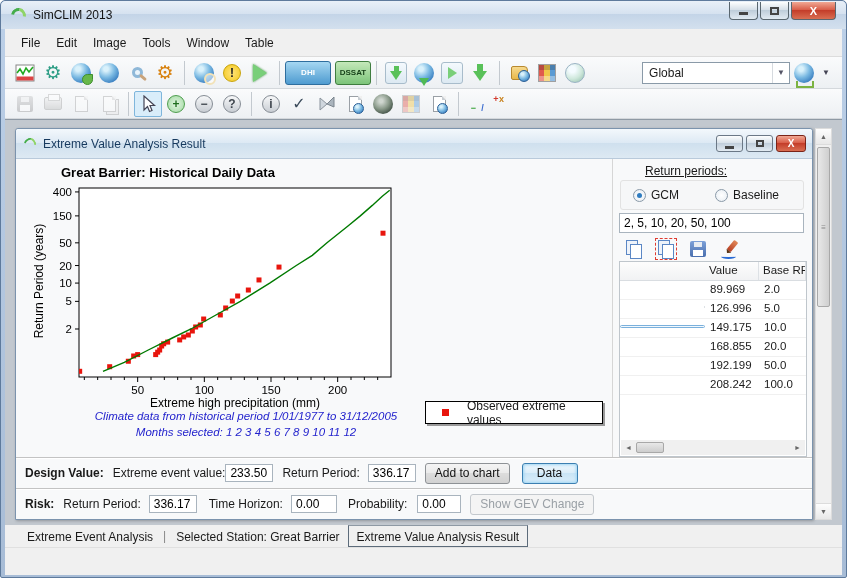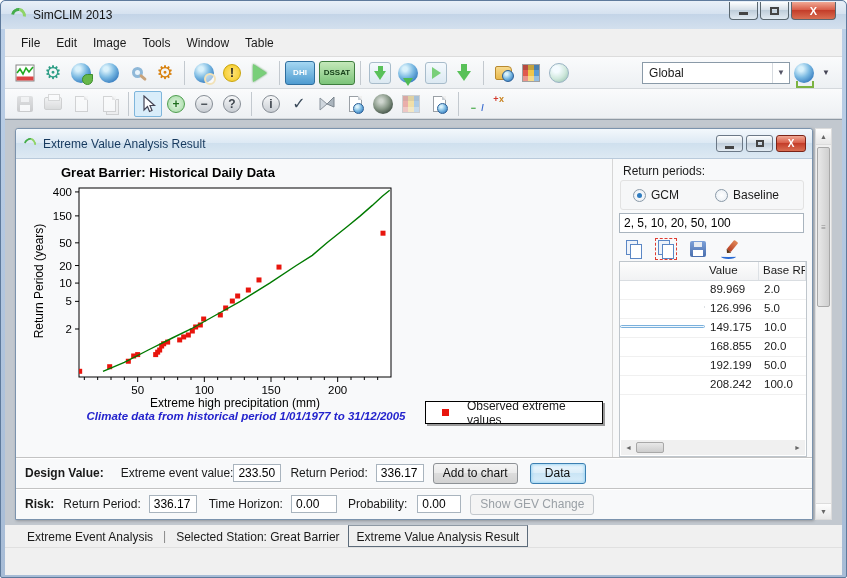--- a/index.html
+++ b/index.html
@@ -28,21 +28,21 @@
   .menubar { height:28px; display:flex; align-items:center; background:#f0f0f0; border-bottom:1px solid #dcdcdc; padding-left:8px; }
   .menubar span { padding:4px 8px; }
   .toolbar { display:flex; align-items:center; background:linear-gradient(#fafbfc,#edf0f3); border-bottom:1px solid #d4d8dc; padding:0 6px; }
   .tb1 { height:32px; } .tb2 { height:30px; }
   .tbtns { display:flex; align-items:center; }
   .tbtn { width:28px; height:26px; display:flex; align-items:center; justify-content:center; border:1px solid transparent; border-radius:2px; position:relative; }
   .tbtn.selected { background:#d9edfa; border-color:#7fb6dc; }
   .tbtn.disabled { opacity:.4; filter:grayscale(.9); }
   .sep { width:1px; height:24px; background:#c3c9cf; margin:0 5px; }
   .blbl { font-size:8px; font-weight:bold; }
-  .tbtn.dhi { width:30px; height:24px; background:linear-gradient(#a5d7f2,#4e9bd0); border:1px solid #2e6e9e; border-radius:3px; color:#fff; }
+  .tbtn.dhi { width:46px; height:24px; background:linear-gradient(#a5d7f2,#4e9bd0); border:1px solid #2e6e9e; border-radius:3px; color:#fff; }
   .tbtn.dssat { width:36px; height:24px; background:linear-gradient(#c4e8b9,#7cc47a); border:1px solid #3f7d3f; border-radius:3px; color:#17421a; margin-left:4px; }
   .ig { display:flex; align-items:center; justify-content:center; }
 
   
   .i-gear { font-size:19px; line-height:19px; }
   .g-teal { color:#2e9e86; } .g-orange { color:#d8820f; }
   .i-globe { width:20px; height:20px; border-radius:50%; position:relative;
     background:radial-gradient(circle at 35% 30%, #d9f1fb 12%, #7ab9e2 45%, #3a7fc1 78%, #2a5f96); }
   .i-leaf::after { content:""; position:absolute; right:-2px; bottom:-2px; width:9px; height:9px;
     background:#67b84a; border:1px solid #3f8f2e; border-radius:50% 0 50% 50%; }
@@ -122,30 +122,30 @@
   .ccap.rest i { width:8px; height:7px; border:2px solid #444; display:block; }
   .ccap.close { width:30px; background:linear-gradient(#f0a894,#d95f4a 45%,#c23a27 46%,#d96e52); border-color:#7a2418; color:#fff; font-size:10px; font-weight:bold; }
 
   .child-client { position:relative; width:792px; height:360px; }
 
   .chart-title { position:absolute; left:45px; top:6px; font-size:13px; font-weight:bold; color:#000; }
   #chart-svg { position:absolute; left:25px; top:22px; }
   .ylab { position:absolute; left:23px; top:122px; width:0; height:0; }
   .ylab span { position:absolute; transform:translate(-50%,-50%) rotate(-90deg); white-space:nowrap; font-size:12px; color:#000; }
   .xlab { position:absolute; left:63px; top:237px; width:312px; text-align:center; font-size:12px; color:#000; }
-  .note { position:absolute; left:0; width:460px; text-align:center; font-style:italic; font-weight:bold; color:#2323cd; font-size:11.5px; }
+  .note { position:absolute; left:0; width:460px; text-align:center; font-style:italic; font-weight:normal; color:#2323cd; font-size:11.5px; }
   .note1 { top:251px; } .note2 { top:267px; }
   .legendbox { position:absolute; left:409px; top:242px; width:178px; height:23px; background:#fff; border:1px solid #000;
     box-shadow:2px 2px 0 #9a9a9a; display:flex; align-items:center; }
   .legendbox .mark { width:7px; height:7px; background:#e8150d; margin:0 18px 0 16px; }
   .vdivider { position:absolute; left:596px; top:0; width:1px; height:298px; background:#d6d6d6; }
   .hline { position:absolute; left:0; width:796px; height:2px; border-top:1px solid #c3c3c3; border-bottom:1px solid #fff; }
 
   
-  .rp-label { position:absolute; left:607px; top:5px; }
+  .rp-label { position:absolute; left:629px; top:5px;text-decoration:underline; }
   .radiobox { position:absolute; left:604px; top:21px; width:184px; height:30px; background:#f6f7f8; border:1px solid #e2e2e2; border-radius:3px;
     display:flex; align-items:center; }
   .radio-item { display:flex; align-items:center; margin-left:12px; }
   .radio-item:last-child { margin-left:36px; }
   .radio { width:13px; height:13px; border-radius:50%; border:1px solid #8a9aa8; background:radial-gradient(#fff,#e6ecf2); margin-right:5px; position:relative; }
   .radio.on::after { content:""; position:absolute; left:3px; top:3px; width:5px; height:5px; border-radius:50%; background:#2f7cc0; }
   .rp-input { position:absolute; left:603px; top:54px; width:185px; height:20px; }
   input.tin { background:#fff; border:1px solid #a9b4be; font-size:12px; padding:1px 4px; font-family:inherit; }
   .panel-icons { position:absolute; left:604px; top:77px; display:flex; }
   .panel-icons .tbtn { margin-right:4px; }
@@ -446,20 +446,21 @@
               <rect x="215.49999999999997" y="96.45098963954362" width="5" height="5" fill="#e8150d" clip-path="url(#plotclip)"></rect>
               <rect x="235.50000000000003" y="83.58701600649704" width="5" height="5" fill="#e8150d" clip-path="url(#plotclip)"></rect>
               <rect x="339.5" y="49.69509597805015" width="5" height="5" fill="#e8150d" clip-path="url(#plotclip)"></rect>
               <path d="M62.0,190.3 L83.3,181.4 L107.3,169.0 L131.3,157.0 L150.0,148.0 L176.7,133.0 L199.3,120.4 L228.7,102.1 L255.3,84.5 L271.3,74.4 L286.0,61.8 L307.3,44.8 L319.3,34.9 L331.3,24.4 L341.3,15.2 L348.7,9.2" fill="none" stroke="#007a00" stroke-width="1.4" clip-path="url(#plotclip)"></path>
             </svg>
           <div class="ylab">
               <span>Return Period (years)</span>
             </div>
           <div class="xlab">Extreme high precipitation (mm)</div>
           <div class="note note1">Climate data from historical period  1/01/1977 to 31/12/2005</div>
+          <div class="note note2">Months selected:  1 2 3 4 5 6 7 8 9 10 11 12</div>
           <div class="legendbox">
             <span class="mark"></span>
             <span>Observed extreme values</span>
           </div>
 
           <div class="vdivider"></div>
 
           <div class="rp-label">Return periods:</div>
           <div class="radiobox" id="radiobox">
               <span class="radio-item">
@@ -528,21 +529,21 @@
                 <span class="arr">◄</span>
                 <span class="thumb"></span>
                 <span class="track"></span>
                 <span class="arr">►</span>
               </div>
             </div>
 
           <div class="hline" style="top:298px"></div>
           <div class="ctl-row dv-row">
             <span class="bold" style="margin-left:9px">Design Value:</span>
-            <span style="margin-left:17px">Extreme event value:</span>
+            <span style="margin-left:9px">Extreme event value:</span>
             <input class="tin" style="width: 48px;" value="233.50">
             <span style="margin-left:9px">Return Period:</span>
             <input class="tin" style="margin-left: 8px; width: 48px;" value="336.17">
             <button class="win-btn" style="margin-left:9px">Add to chart</button>
             <button class="win-btn default" style="margin-left:12px;width:56px">Data</button>
           </div>
           <div class="hline" style="top:329px"></div>
           <div class="ctl-row risk-row">
             <span class="bold" style="margin-left:9px">Risk:</span>
             <span style="margin-left:9px">Return Period:</span>

